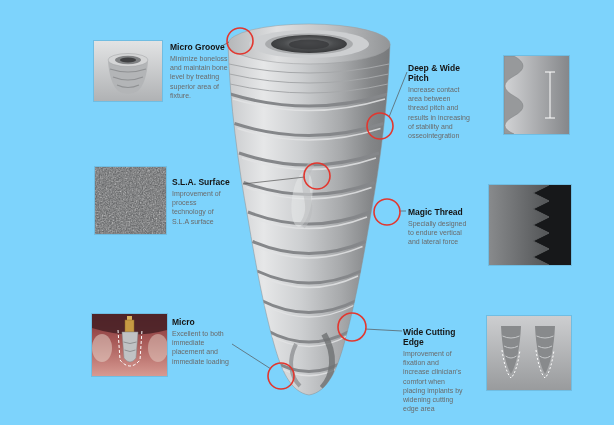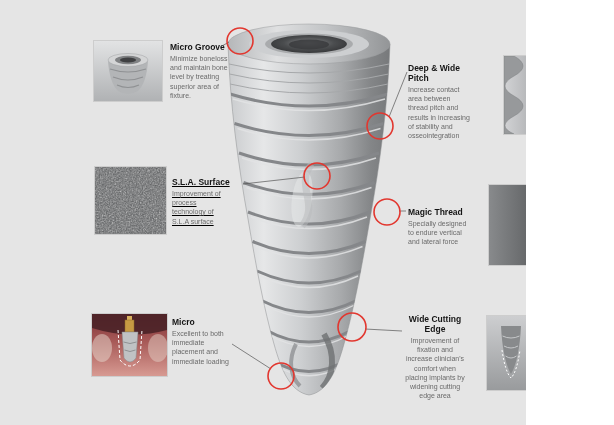--- a/index.html
+++ b/index.html
@@ -1,38 +1,38 @@
 <!DOCTYPE html>
 <html><head>
 <meta charset="utf-8">
 <style>
   html,body{margin:0;padding:0;background:#fff;}
   .canvas{
-    position:relative;width:526px;height:425px;background:#e5e5e5;overflow:hidden;
+    position:relative;width:614px;height:425px;background:#7dd3fc;overflow:hidden;
     font-family:"Liberation Sans", sans-serif;
   }
   .abs{position:absolute;}
   .thumb{position:absolute;box-shadow:0 0 0 1px rgba(0,0,0,0.10);line-height:0;}
   .callout-text{position:absolute;}
   .title{font-size:8.5px;font-weight:bold;color:#151515;letter-spacing:0;}
   .desc{font-size:7px;color:#6a6a6a;line-height:1.32;margin-top:2px;}
   
   #mg-thumb{left:94px;top:41px;width:68px;height:60px;}
   #sla-thumb{left:95px;top:167px;width:71px;height:67px;}
   #apex-thumb{left:92px;top:314px;width:75px;height:62px;}
   #pitch-thumb{left:504px;top:56px;width:65px;height:78px;}
   #magic-thumb{left:489px;top:185px;width:82px;height:80px;}
   #cut-thumb{left:487px;top:316px;width:84px;height:74px;}
   
   #mg-text{left:170px;top:42px;width:60px;}
-  #sla-text{left:172px;top:177px;width:58px;text-decoration:underline;}
+  #sla-text{left:172px;top:177px;width:58px;}
   #apex-text{left:172px;top:317px;width:60px;}
   #pitch-text{left:408px;top:63px;width:62px;}
   #magic-text{left:408px;top:207px;width:62px;}
-  #cut-text{left:403px;top:314px;width:64px;text-align:center;}
+  #cut-text{left:403px;top:327px;width:64px;}
   
   #implant{left:224px;top:14px;width:170px;height:400px;line-height:0;}
   
   #overlay{left:0;top:0;width:614px;height:425px;pointer-events:none;line-height:0;}
 </style>
 </head>
 <body>
 
 <div class="canvas">
 

